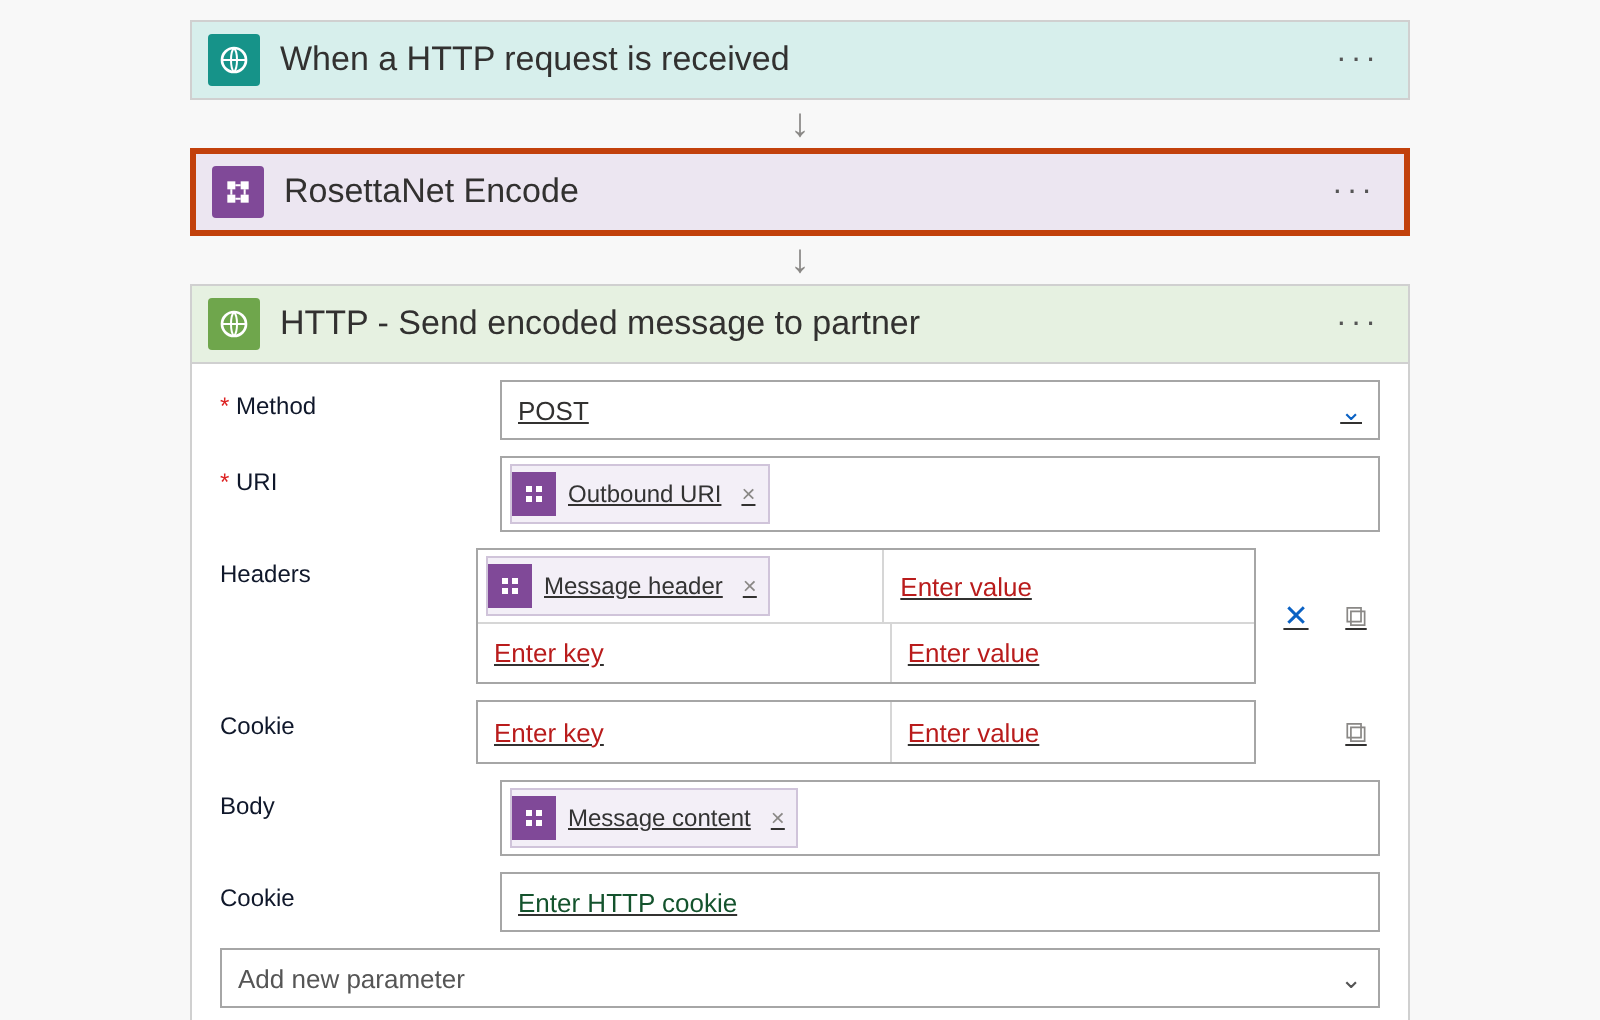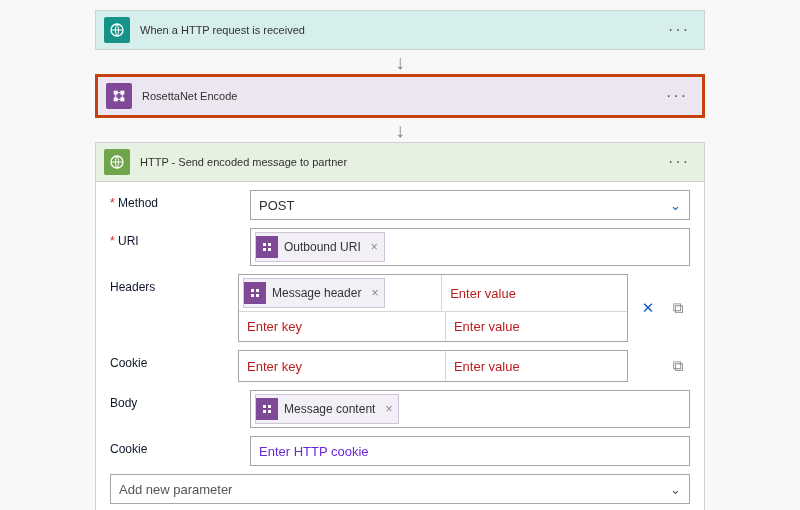--- a/index.html
+++ b/index.html
@@ -31,21 +31,21 @@
     height: 26px;
     display: flex;
     align-items: center;
     justify-content: center;
     border-radius: 2px;
     margin-right: 10px;
     flex-shrink: 0;
   }
   .card-header .title {
     flex: 1;
-    font-size: 11px;
+    font-size: 17px;
   }
   .card-header .more {
     font-size: 16px;
     letter-spacing: 2px;
     color: #555;
     cursor: pointer;
     padding: 0 4px;
   }
 
   .hdr-teal { background: #d7efec; border: 1px solid #d0d0d0; }
@@ -81,39 +81,40 @@
     color: #0f172a;
   }
   .form-row .label.req::before {
     content: "* ";
     color: #d22;
   }
   .form-row .field {
     flex: 1;
     display: flex;
     align-items: center;
+    text-decoration: underline;
   }
   .select, .input, .kv-cell {
     border: 1px solid #a6a6a6;
     background: #fff;
     padding: 5px 8px;
     font-size: 13px;
     display: flex;
     align-items: center;
     min-height: 30px;
   }
   .select {
     justify-content: space-between;
     width: 100%;
     cursor: pointer;
   }
   .chevron {
     color: #0b62c4;
   }
-  .input { width: 100%; color: #6d28d9; }
+  .input { width: 100%; color: #14532d; }
 
   .pill {
     display: inline-flex;
     align-items: center;
     background: #f3eff7;
     border: 1px solid #d0c4da;
     color: #333;
     padding: 0 6px 0 0;
     font-size: 12px;
     height: 30px;

